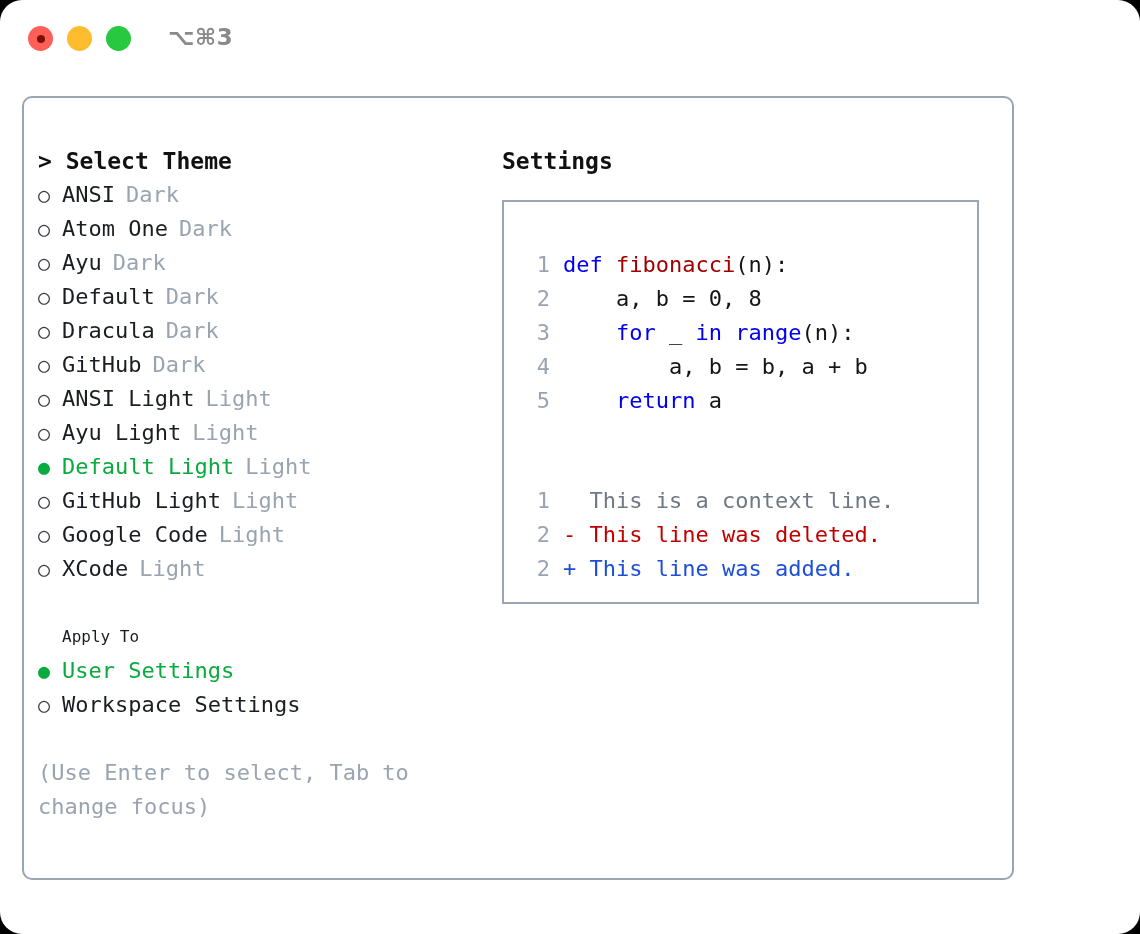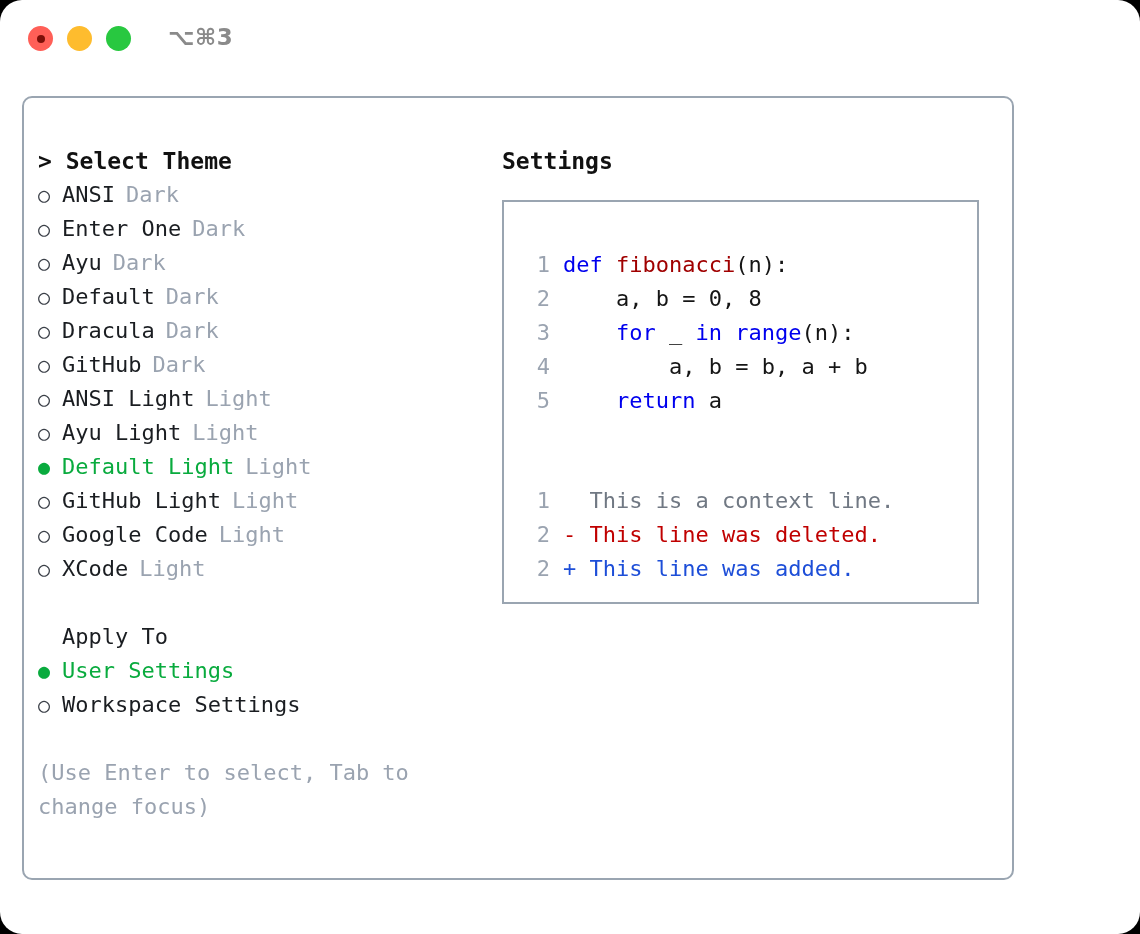--- a/index.html
+++ b/index.html
@@ -129,21 +129,21 @@
   }
   .opt-row.selected .opt-name { color: #09ab3e; }
   .opt-tag {
     color: #9aa3b0;
     margin-left: 11px;
   }
 
   .section-gap { height: 34px; }
 
   .group-title {
-    font-size: 22px;
+    font-size: 16px;
     color: #1a1d21;
     line-height: 34px;
     padding-left: 24px;
     white-space: pre;
   }
 
   .hint {
     margin-top: 34px;
     font-size: 22px;
     color: #9aa3b0;
@@ -226,21 +226,21 @@
 
   <div class="panel">
     <div class="columns">
 
       <div class="left-col">
 
         <div class="list-title">&gt; Select Theme</div>
 
         <div id="theme-options">
             <div class="opt-row"><span class="opt-marker">○</span><span class="opt-name">ANSI</span><span class="opt-tag">Dark</span></div>
-            <div class="opt-row"><span class="opt-marker">○</span><span class="opt-name">Enter One</span><span class="opt-tag">Dark</span></div>
+            <div class="opt-row"><span class="opt-marker">○</span><span class="opt-name">Atom One</span><span class="opt-tag">Dark</span></div>
             <div class="opt-row"><span class="opt-marker">○</span><span class="opt-name">Ayu</span><span class="opt-tag">Dark</span></div>
             <div class="opt-row"><span class="opt-marker">○</span><span class="opt-name">Default</span><span class="opt-tag">Dark</span></div>
             <div class="opt-row"><span class="opt-marker">○</span><span class="opt-name">Dracula</span><span class="opt-tag">Dark</span></div>
             <div class="opt-row"><span class="opt-marker">○</span><span class="opt-name">GitHub</span><span class="opt-tag">Dark</span></div>
             <div class="opt-row"><span class="opt-marker">○</span><span class="opt-name">ANSI Light</span><span class="opt-tag">Light</span></div>
             <div class="opt-row"><span class="opt-marker">○</span><span class="opt-name">Ayu Light</span><span class="opt-tag">Light</span></div>
             <div class="opt-row selected"><span class="opt-marker">●</span><span class="opt-name">Default Light</span><span class="opt-tag">Light</span></div>
             <div class="opt-row"><span class="opt-marker">○</span><span class="opt-name">GitHub Light</span><span class="opt-tag">Light</span></div>
             <div class="opt-row"><span class="opt-marker">○</span><span class="opt-name">Google Code</span><span class="opt-tag">Light</span></div>
             <div class="opt-row"><span class="opt-marker">○</span><span class="opt-name">XCode</span><span class="opt-tag">Light</span></div>

